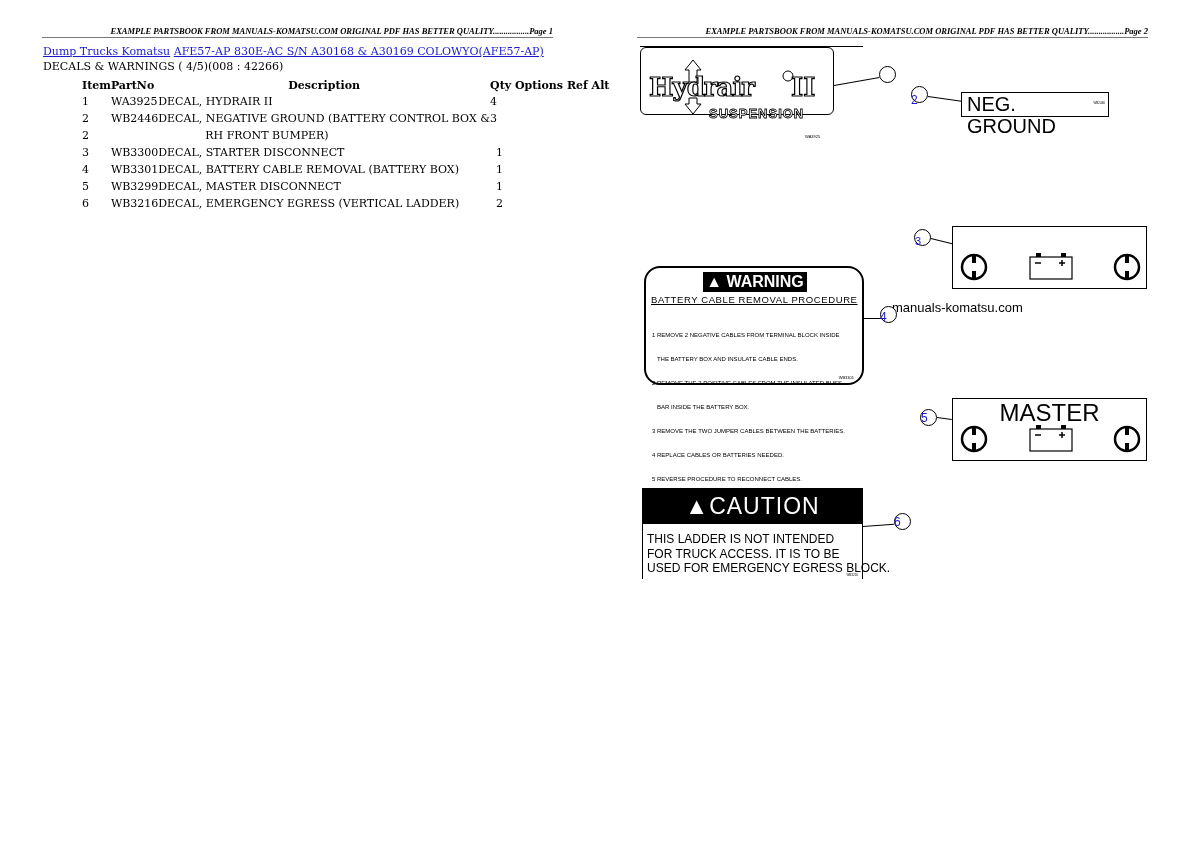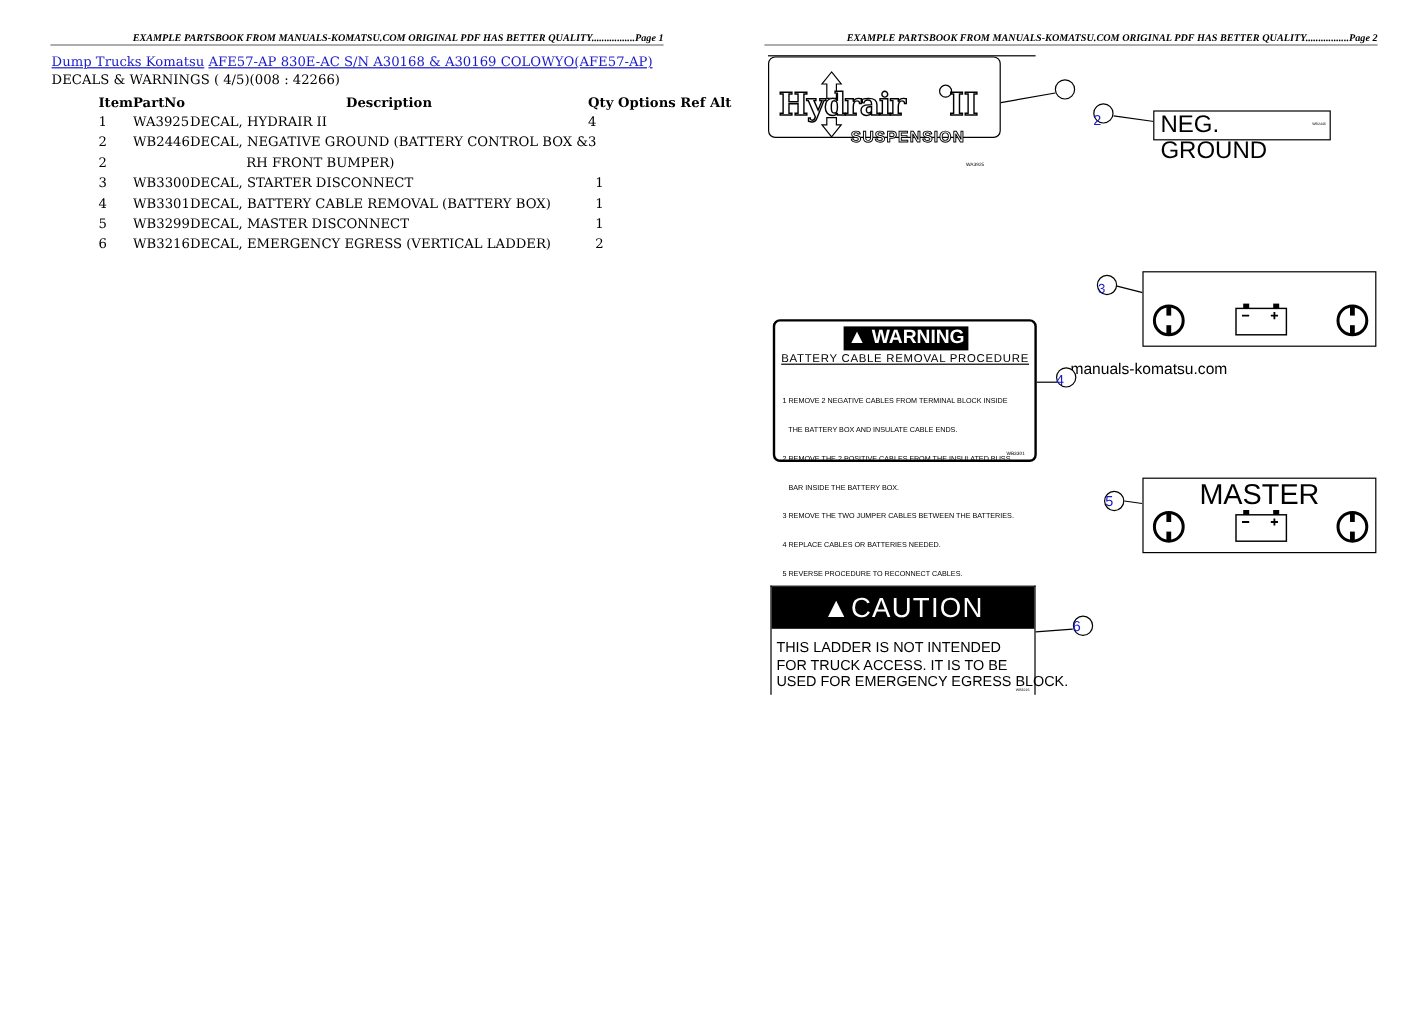--- a/index.html
+++ b/index.html
@@ -144,21 +144,21 @@
       <rect x="78" y="6" width="5" height="4" fill="#000"></rect>
         <rect x="103" y="6" width="5" height="4" fill="#000"></rect>
       <line x1="77" y1="16" x2="83" y2="16" stroke="#000" stroke-width="1.5"></line>
       <line x1="101" y1="16" x2="107" y2="16" stroke="#000" stroke-width="1.5"></line>
       <line x1="104" y1="13" x2="104" y2="19" stroke="#000" stroke-width="1.5"></line>
     </svg>
   </div>
 
   <div class="watermark">manuals-komatsu.com</div>
 
-  <div class="decal sans" style="left:644px; top:266px; width:220px; height:119px; border-width:2px; border-radius:6px;">
+  <div class="decal sans" style="left:644px; top:266px; width:220px; height:119px; border-width:2px; border-radius:16px;">
     <div style="position:absolute; left:57px; top:4px; width:104px; height:20px; background:#000; color:#fff; font-size:16px; font-weight:bold; line-height:20px; text-align:center;">
       <span>▲ </span><span>WARNING</span>
     </div>
     <div style="position:absolute; left:5px; top:26px; width:207px; font-size:9.5px; text-decoration:underline; letter-spacing:0.6px; white-space:nowrap;">BATTERY CABLE REMOVAL PROCEDURE</div>
     <div style="position:absolute; left:6px; top:47px; font-size:6px; line-height:8px; white-space:pre;">
       <div>1 REMOVE 2 NEGATIVE CABLES FROM TERMINAL BLOCK INSIDE</div>
       <div>   THE BATTERY BOX AND INSULATE CABLE ENDS.</div>
       <div>2 REMOVE THE 2 POSITIVE CABLES FROM THE INSULATED BUSS</div>
       <div>   BAR INSIDE THE BATTERY BOX.</div>
       <div>3 REMOVE THE TWO JUMPER CABLES BETWEEN THE BATTERIES.</div>

